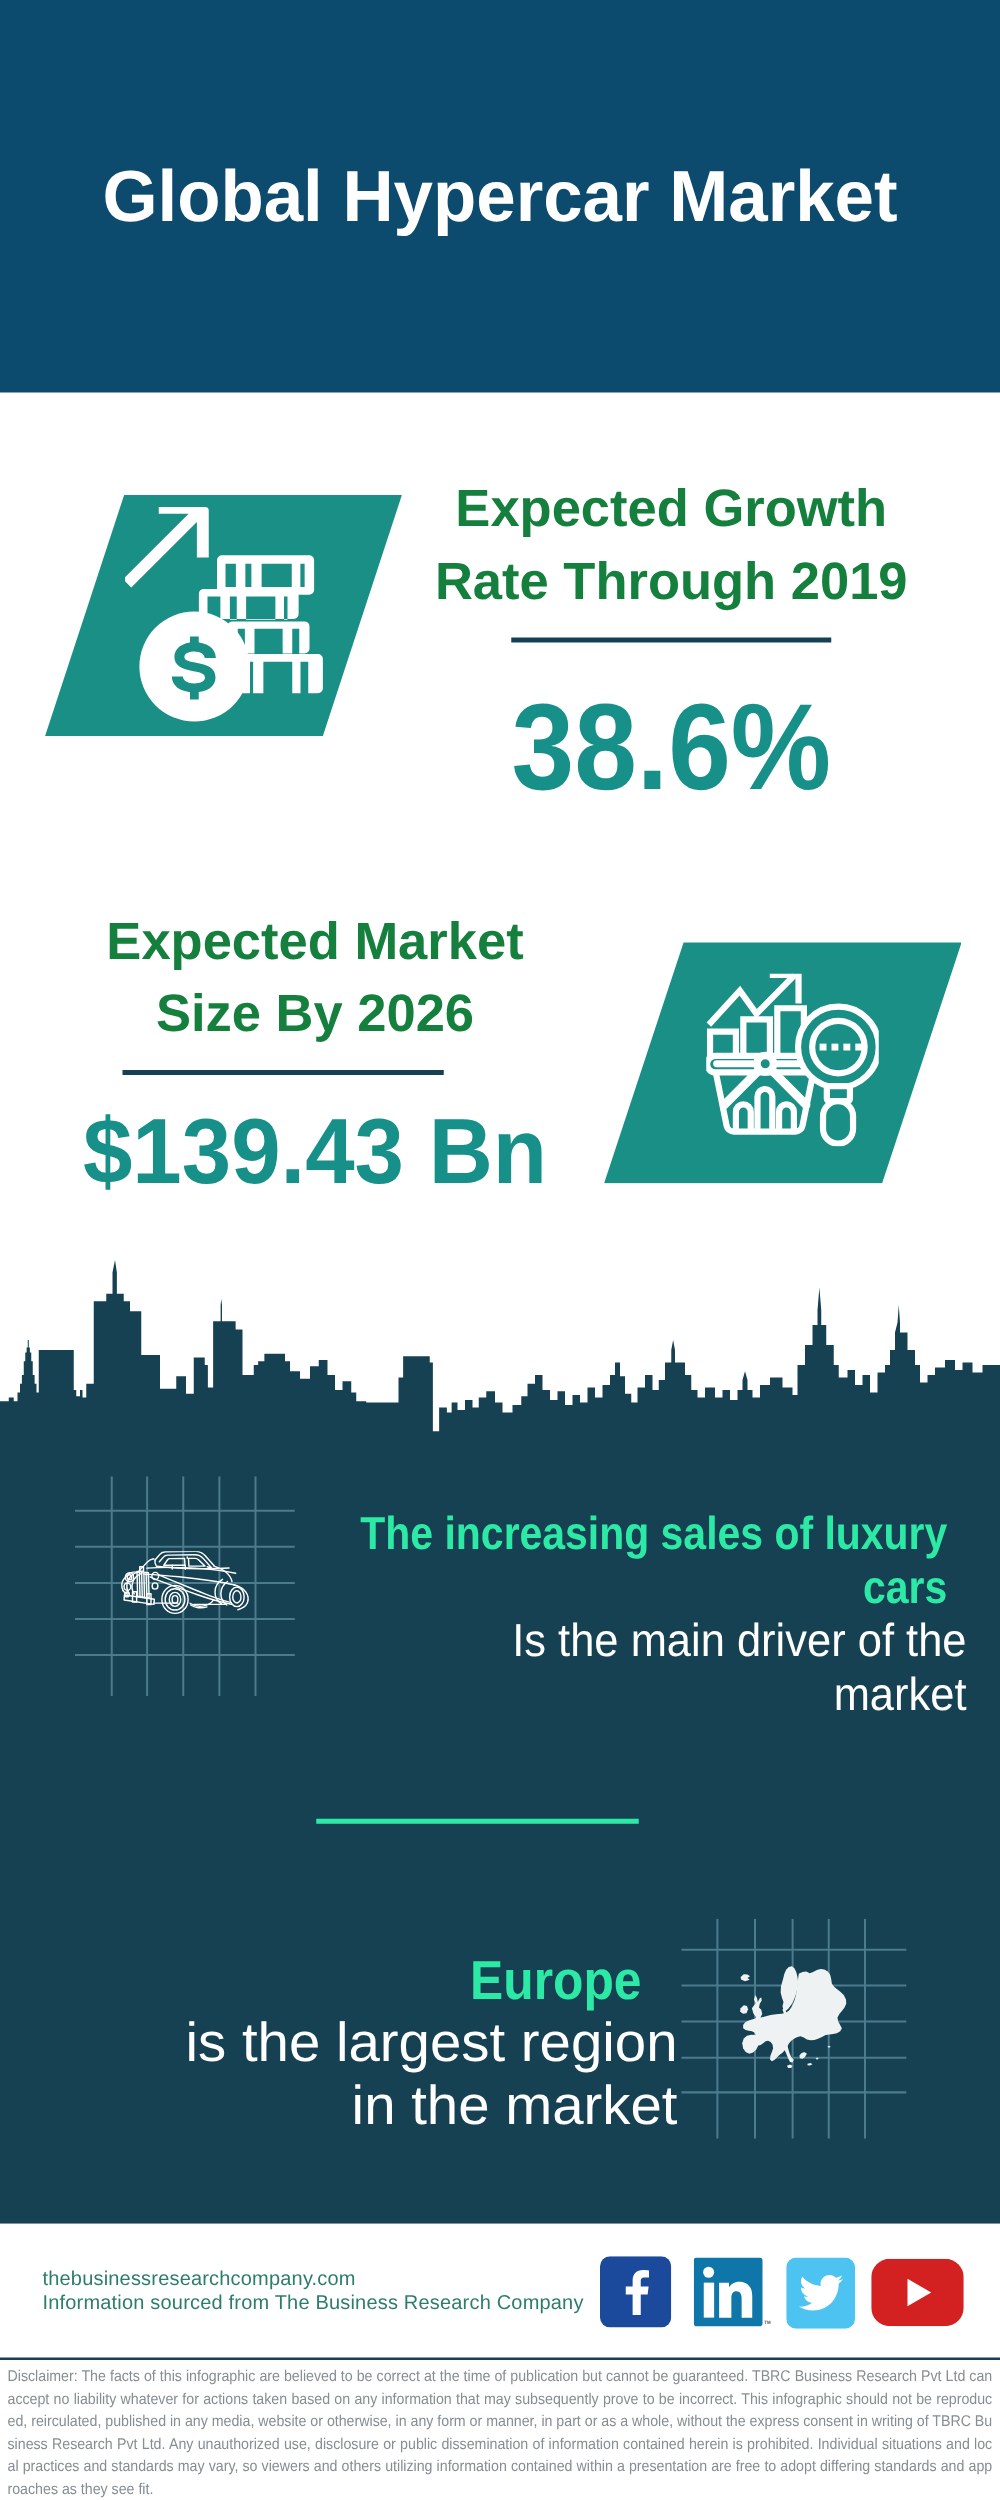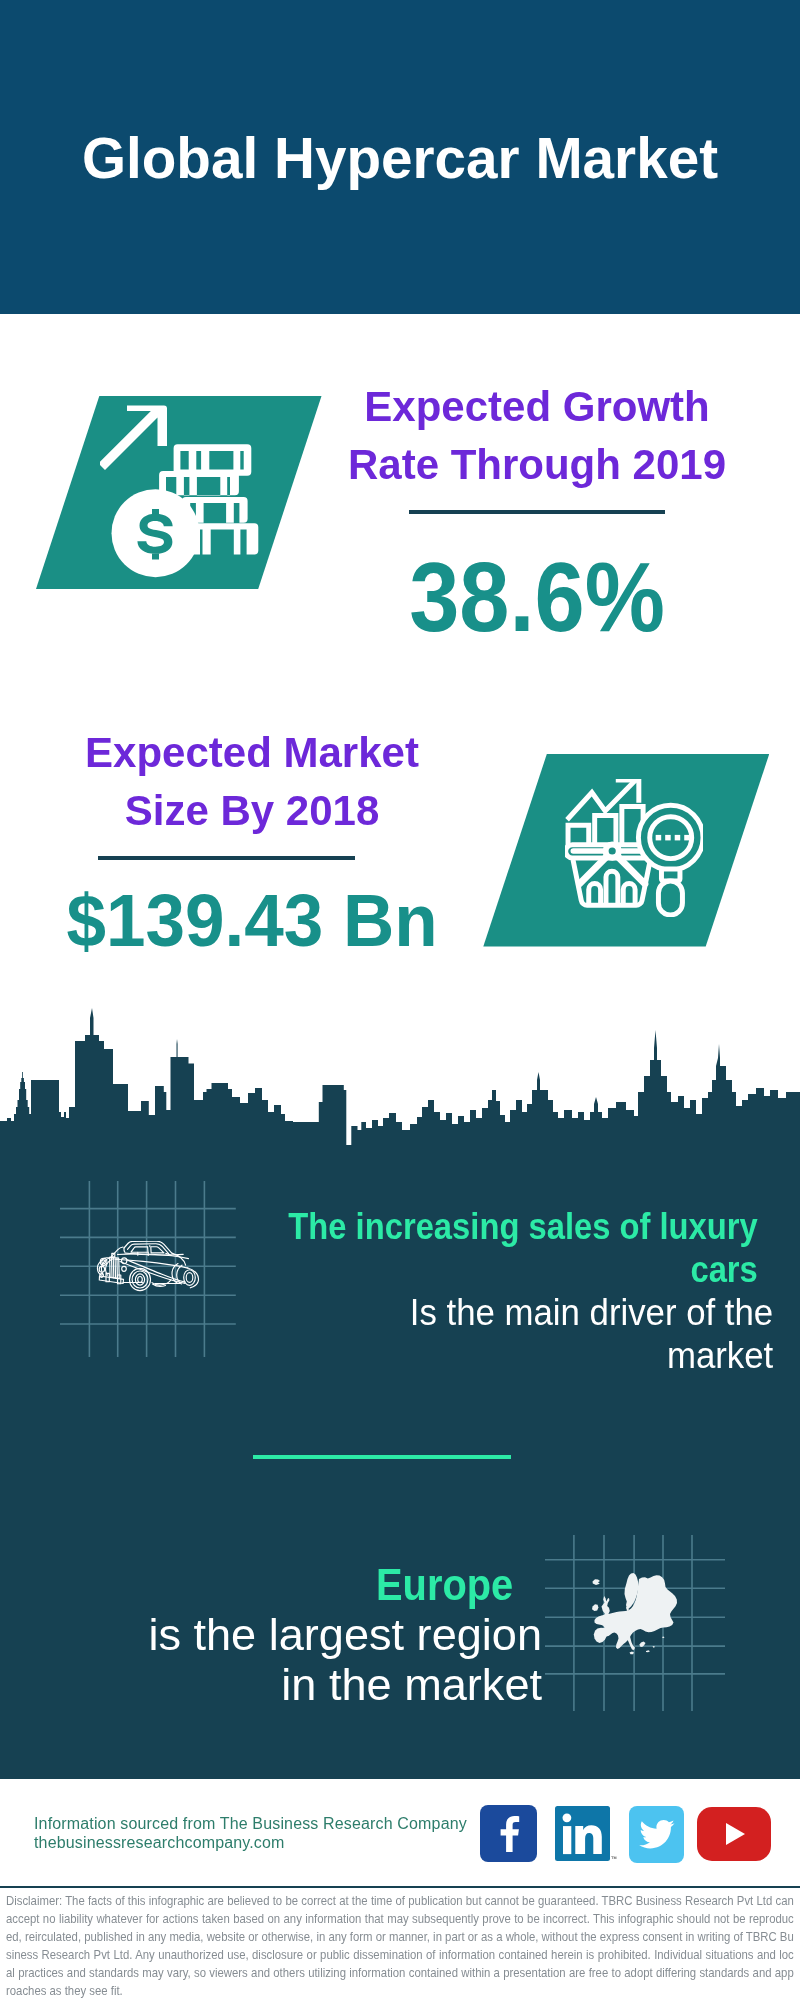--- a/index.html
+++ b/index.html
@@ -20,21 +20,21 @@
     clip-path:polygon(63.7px 0, 286.1px 0, 222.4px 193px, 0 193px);}
 
   .stat{position:absolute;}
   .icn{position:absolute;}
   .icn1{left:100px;top:398px;}
   .icn2{left:565px;top:779px;}
   .grid1{position:absolute;left:60px;top:1181px;}
   .car{position:absolute;left:94px;top:1241px;}
   .grid2{position:absolute;left:545px;top:1535px;}
   .eumap{position:absolute;left:586px;top:1571px;}
-  .stat-title{color:#6d28d9;font-weight:700;font-size:42px;line-height:58px;text-align:center;}
+  .stat-title{color:#15803d;font-weight:700;font-size:42px;line-height:58px;text-align:center;}
   .rule{background:#164152;height:4px;margin:0 auto;}
   .stat-val{color:#18908a;font-weight:700;font-size:98px;line-height:1;text-align:center;white-space:nowrap;}
 
   .s1{left:327px;top:378px;width:420px;}
   .s2{left:42px;top:724px;width:420px;}
 
   
   .dark{position:absolute;left:0;top:1145px;width:800px;height:634px;background:#164152;}
   .skyline{position:absolute;left:0;top:1005px;width:800px;height:142px;}
 
@@ -120,21 +120,21 @@
     </g>
     <g fill="#1a8f85">
       <path d="M52,111.1 h7 v6 h-7 z M52,155.6 h7 v6 h-7 z"></path>
       <path d="M55.5,115.8 c-9.6,0 -16,4.9 -16,11.6 c0,7 5.7,9.9 15.3,11.5 c6.9,1.1 9.2,2.4 9.2,5.1 c0,2.8 -3.4,4.7 -8.6,4.7 c-5.5,0 -8.9,-2.1 -9.1,-5.5 h-8.9 c0.3,7.5 6.6,12.6 17.8,12.6 c10.9,0 17.2,-4.9 17.2,-11.9 c0,-7.3 -6,-10.2 -16.4,-11.9 c-6.6,-1.1 -8.5,-2.3 -8.5,-4.6 c0,-2.5 3,-4.3 7.8,-4.3 c5.1,0 8.2,2.2 8.5,5.2 h8.9 c-0.4,-7.4 -6.5,-12.5 -17.2,-12.5 z"></path>
     </g>
   </svg>
 
   <div class="para p2"></div>
   <div class="stat s2">
     <div class="stat-title">Expected Market</div>
-    <div class="stat-title">Size By 2018</div>
+    <div class="stat-title">Size By 2026</div>
     <div class="rule" style="width:257px;margin-top:16px;margin-left:56px;"></div>
     <div class="stat-val" style="margin-top:24px;font-size:74px;letter-spacing:0px;transform:scaleX(0.96);">$139.43 Bn</div>
   </div>
 
   <svg class="icn icn2" viewBox="0 0 100 100" width="138" height="138">
     <g fill="none" stroke="#ffffff" stroke-width="3.6" stroke-linecap="butt" stroke-linejoin="miter">
 
       <polyline points="1.5,29.5 19.5,9.8 29.1,23.2 51.2,0.7"></polyline>
       <polyline points="36.8,0.7 53.5,0.7 53.5,17.3"></polyline>
 
@@ -337,22 +337,22 @@
       <path d="M55,71.5 L57.5,70.5 L59.5,72 L58,74.5 L56,76 L54,75.5 L53.5,73.5 Z"></path>
 
       <path d="M60,80 L62.5,79.3 L64,80.3 L62,81.3 L60,81.1 Z"></path>
       <path d="M66.5,75.5 L68,75 L69,76 L67.5,76.7 Z"></path>
       <path d="M76,66 L77.5,65.5 L78.5,66.5 L77,67.2 Z"></path>
     </g>
   </svg>
 
   <div class="foot"></div>
   <div class="src">
+    <div>thebusinessresearchcompany.com</div>
     <div>Information sourced from The Business Research Company</div>
-    <div>thebusinessresearchcompany.com</div>
   </div>
   <div class="social">
     <a class="sb fb">
       <svg viewBox="0 0 57 57" width="57" height="57">
           <rect width="57" height="57" rx="8" fill="#1b4a9c"></rect>
         <path d="M32.6,47 V30.6 h5.5 l0.8,-6.4 h-6.3 v-4.1 c0,-1.8 0.5,-3.1 3.2,-3.1 h3.4 V11.3 c-0.6,-0.1 -2.6,-0.3 -4.9,-0.3 c-4.9,0 -8.2,3 -8.2,8.4 v4.8 h-5.5 v6.4 h5.5 V47 z" fill="#ffffff"></path>
       </svg>
     </a>
     <a class="sb li">
       <svg viewBox="0 0 62 56" width="62" height="56">

